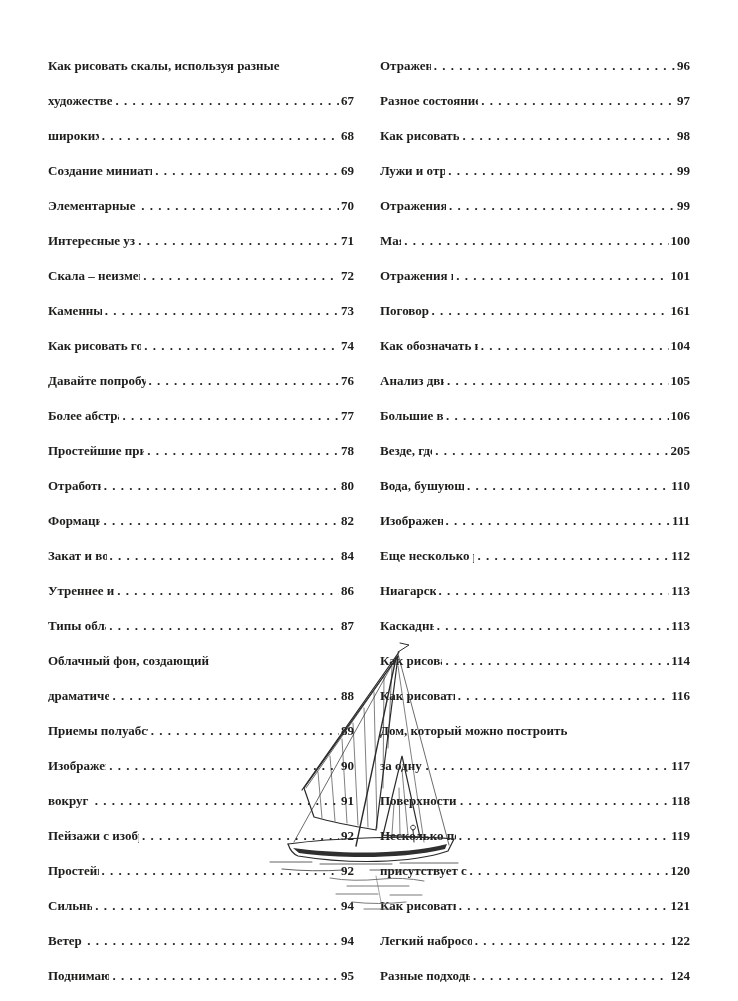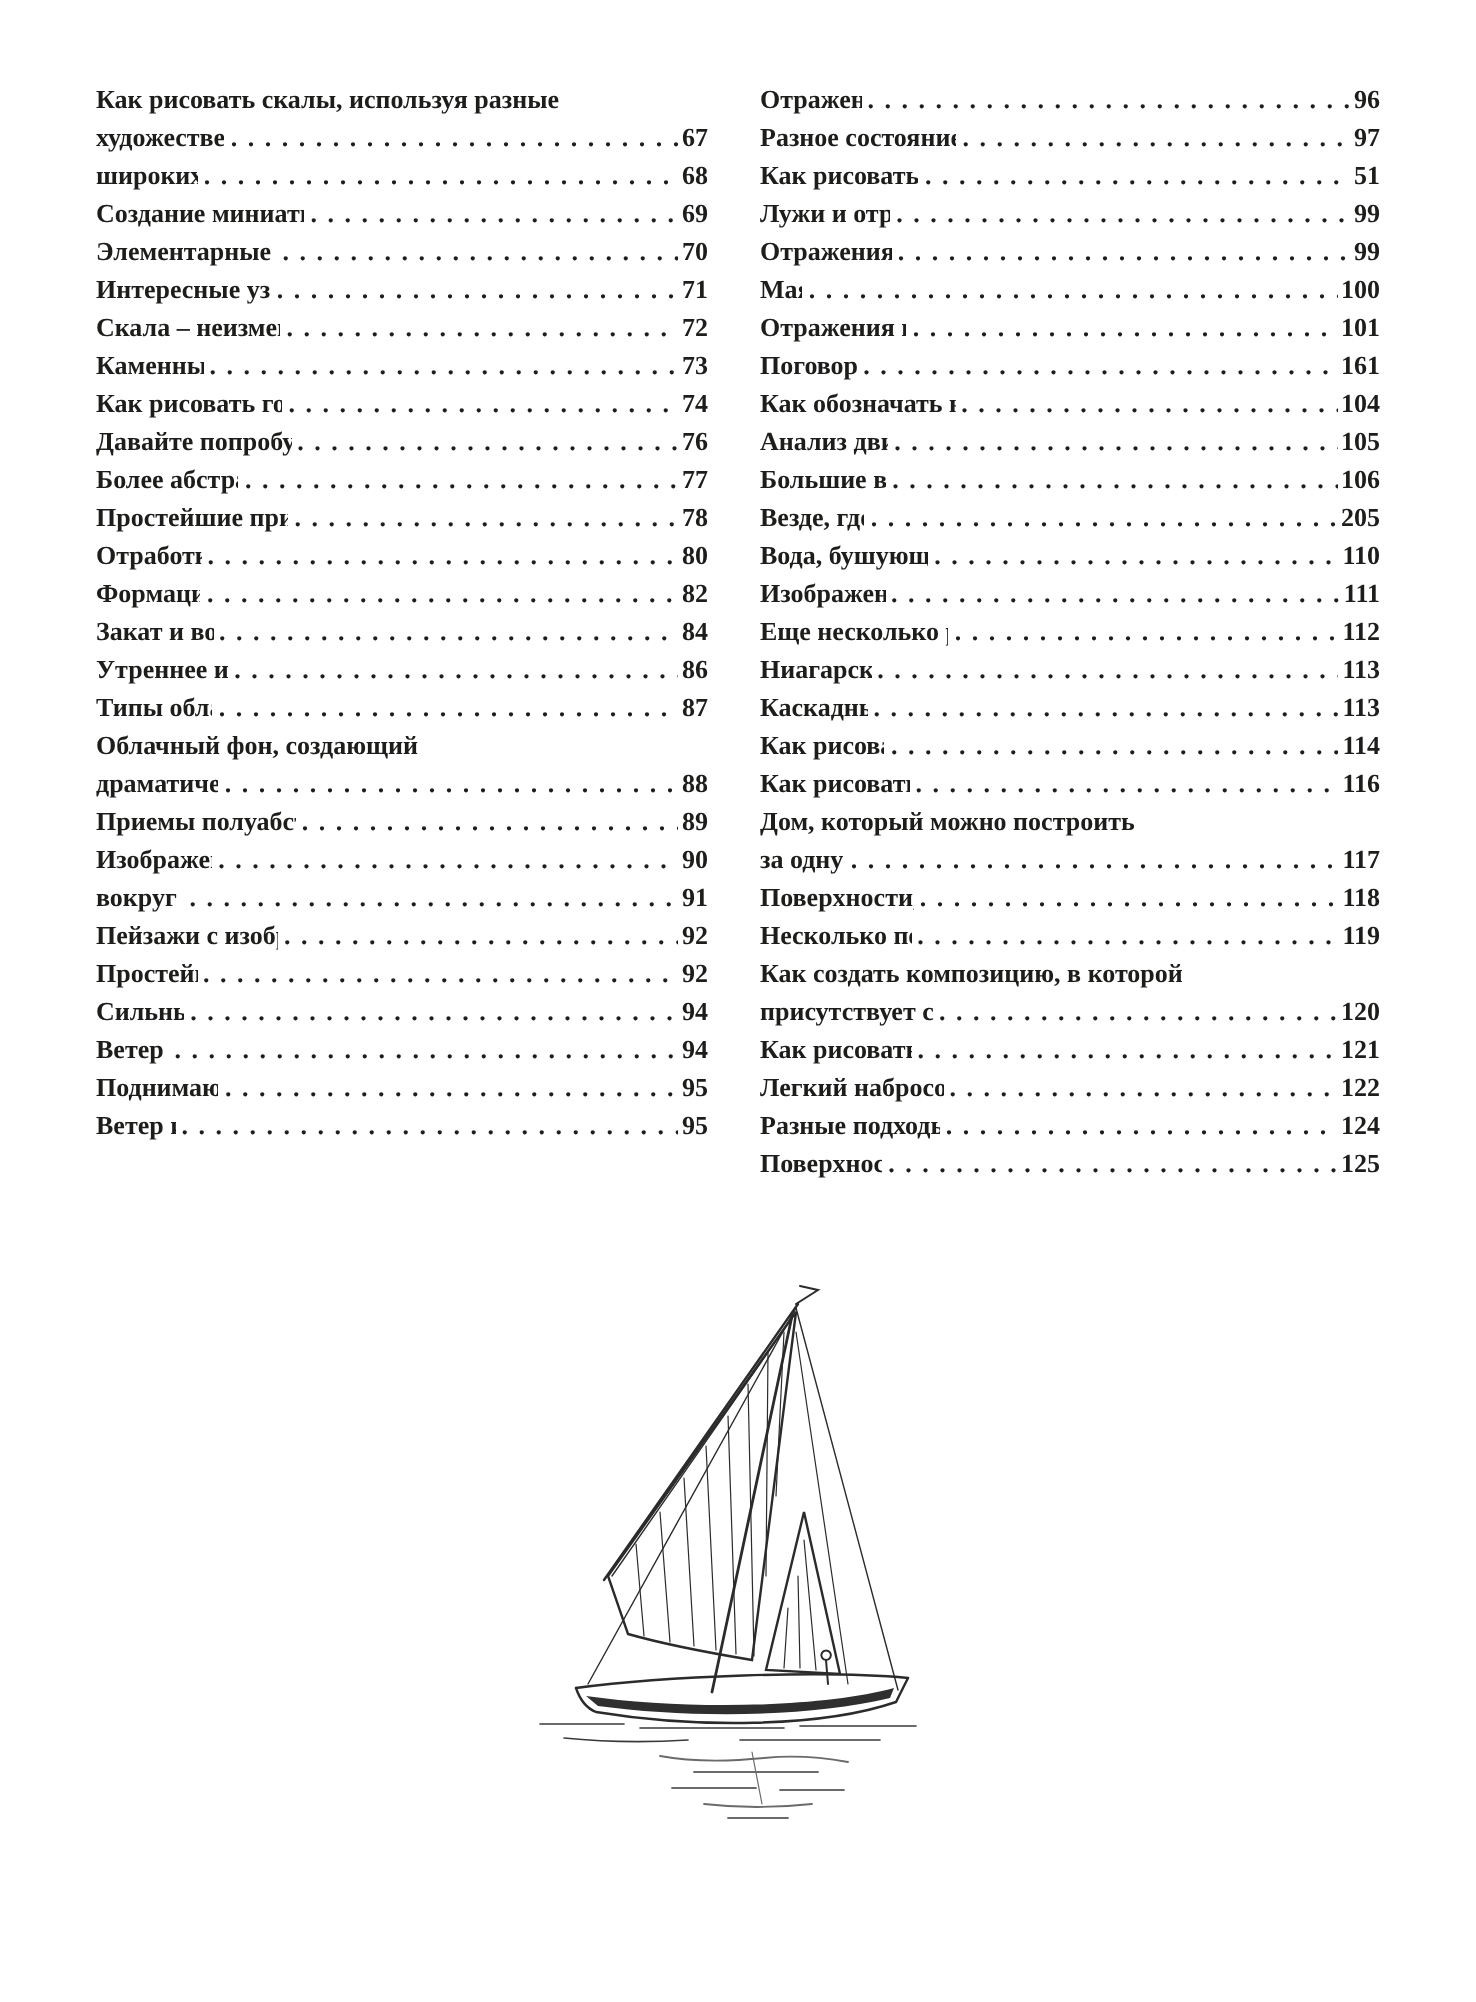--- a/index.html
+++ b/index.html
@@ -29,21 +29,21 @@
   .col.right { width: 310px; }
   .entry { margin: 0; }
   .line {
     display: flex;
     align-items: baseline;
     font-size: 13px;
     font-weight: bold;
     line-height: 19px;
     white-space: nowrap;
   }
-  .title { flex: 0 1 auto; overflow: hidden; }
+  .title { flex: 0 1 auto; overflow: hidden; margin-top: 16px; }
   .dots {
     flex: 1 1 auto;
     overflow: hidden;
     min-width: 6px;
     margin: 0 2px 0 3px;
   }
   .dots::before {
     content: ". . . . . . . . . . . . . . . . . . . . . . . . . . . . . . . . . . . . . . . . . . . . . . . . . . . . . . . . . . . .";
     white-space: nowrap;
     letter-spacing: 1px;
@@ -293,21 +293,21 @@
             <span class="title">Разное состояние воды – разные отражения</span>
             <span class="dots"></span>
             <span class="pagenum">97</span>
           </div>
         </div>
 
   <div class="entry">
           <div class="line">
             <span class="title">Как рисовать поверхность воды</span>
             <span class="dots"></span>
-            <span class="pagenum">51</span>
+            <span class="pagenum">98</span>
           </div>
         </div>
 
   <div class="entry">
           <div class="line">
             <span class="title">Лужи и отражения в них</span>
             <span class="dots"></span>
             <span class="pagenum">99</span>
           </div>
         </div>
@@ -453,23 +453,20 @@
 
   <div class="entry">
           <div class="line">
             <span class="title">Несколько подходящих техник</span>
             <span class="dots"></span>
             <span class="pagenum">119</span>
           </div>
         </div>
 
   <div class="entry">
-          <div class="line">
-            <span class="title">Как создать композицию, в которой</span>
-          </div>
           <div class="line">
             <span class="title">присутствует сразу несколько зданий</span>
             <span class="dots"></span>
             <span class="pagenum">120</span>
           </div>
         </div>
 
   <div class="entry">
           <div class="line">
             <span class="title">Как рисовать города и деревни</span>

